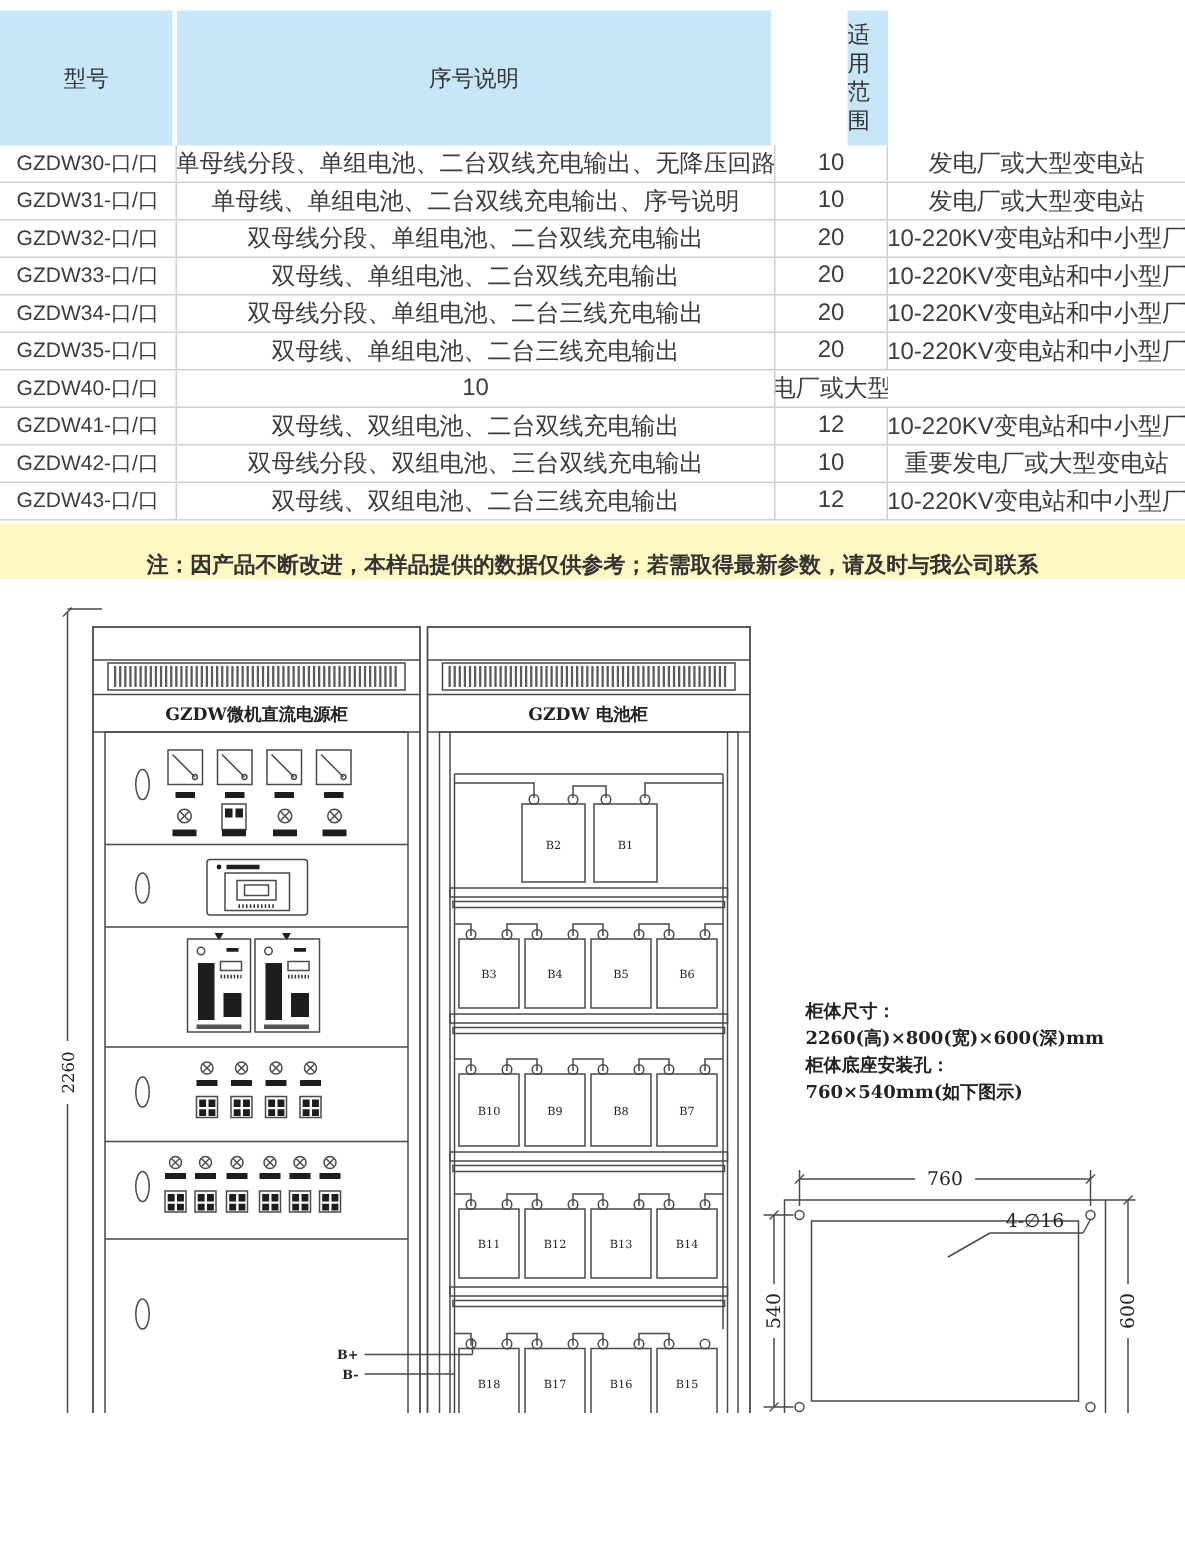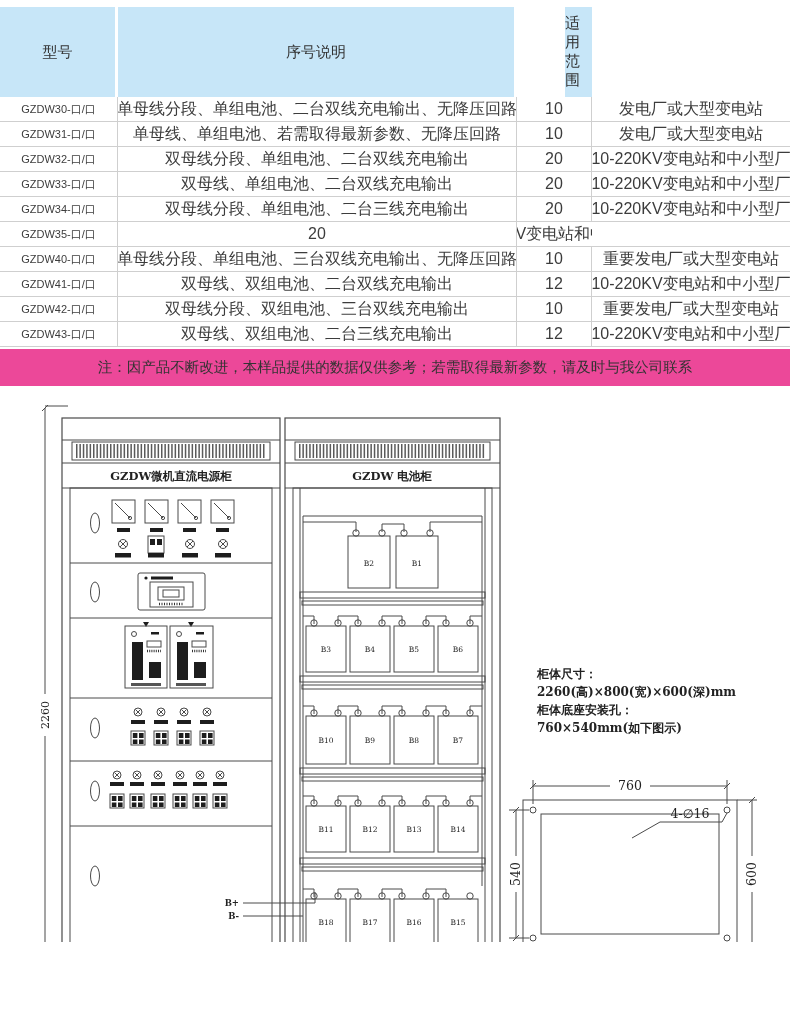--- a/index.html
+++ b/index.html
@@ -10,24 +10,24 @@
   .thead{display:grid;grid-template-columns:118px 399px 75px 198px;margin-top:7px;height:90px;}
   .th{background:#c7e6f8;display:flex;align-items:center;justify-content:center;
       font-size:15px;color:#333;border-right:3px solid #fff;}
   .th:last-child{border-right:none;margin-left:48px;}
   .trow{display:grid;grid-template-columns:118px 399px 75px 198px;height:24px;
         border-bottom:1px solid #cfcfcf;}
   .trow:first-of-type{border-top:1px solid #e2e2e2;}
   .td{display:flex;align-items:center;justify-content:center;font-size:16px;color:#3c3c3c;
       border-right:1px solid #cfcfcf;white-space:nowrap;overflow:hidden;}
   .td:last-child{border-right:none;}
-  .td.model{font-size:11px;}
+  .td.model{font-size:14px;}
   
-  .note-bar{margin-top:2px;height:37px;background:#ec4899;display:flex;align-items:center;
-            justify-content:center;font-size:14.5px;font-weight:normal;color:#333;}
+  .note-bar{margin-top:2px;height:37px;background:#fef9c3;display:flex;align-items:flex-end;
+            justify-content:center;font-size:14.5px;font-weight:bold;color:#333;}
   
   .drawing{display:block;}
   .ln{stroke:#4a4a4a;fill:none;stroke-width:1;}
   .lnt{stroke:#4a4a4a;fill:none;stroke-width:1.2;}
   .fillDark{fill:#1d1d1d;stroke:none;}
   .fillMid{fill:#555;stroke:none;}
   .svgtxt{fill:#222;stroke:none;font-family:"DejaVu Serif",serif;}
   .cab-title{font-size:11.5px;font-weight:bold;}
   .dim-num{font-size:11px;}
   .dim-num-lg{font-size:12.5px;}
@@ -47,21 +47,21 @@
       <div class="th">适用范围</div>
     </div>
     <div class="trow">
       <div class="td model">GZDW30-口/口</div>
       <div class="td">单母线分段、单组电池、二台双线充电输出、无降压回路</div>
       <div class="td">10</div>
       <div class="td">发电厂或大型变电站</div>
     </div>
     <div class="trow">
       <div class="td model">GZDW31-口/口</div>
-      <div class="td">单母线、单组电池、若需取得最新参数、无降压回路</div>
+      <div class="td">单母线、单组电池、二台双线充电输出、序号说明</div>
       <div class="td">10</div>
       <div class="td">发电厂或大型变电站</div>
     </div>
     <div class="trow">
       <div class="td model">GZDW32-口/口</div>
       <div class="td">双母线分段、单组电池、二台双线充电输出</div>
       <div class="td">20</div>
       <div class="td">10-220KV变电站和中小型厂</div>
     </div>
     <div class="trow">
@@ -71,26 +71,26 @@
       <div class="td">10-220KV变电站和中小型厂</div>
     </div>
     <div class="trow">
       <div class="td model">GZDW34-口/口</div>
       <div class="td">双母线分段、单组电池、二台三线充电输出</div>
       <div class="td">20</div>
       <div class="td">10-220KV变电站和中小型厂</div>
     </div>
     <div class="trow">
       <div class="td model">GZDW35-口/口</div>
+      <div class="td">双母线、单组电池、二台三线充电输出</div>
       <div class="td">20</div>
       <div class="td">10-220KV变电站和中小型厂</div>
     </div>
     <div class="trow">
       <div class="td model">GZDW40-口/口</div>
-      <div class="td">单母线分段、单组电池、三台双线充电输出、无降压回路</div>
       <div class="td">10</div>
       <div class="td">重要发电厂或大型变电站</div>
     </div>
     <div class="trow">
       <div class="td model">GZDW41-口/口</div>
       <div class="td">双母线、双组电池、二台双线充电输出</div>
       <div class="td">12</div>
       <div class="td">10-220KV变电站和中小型厂</div>
     </div>
     <div class="trow">

